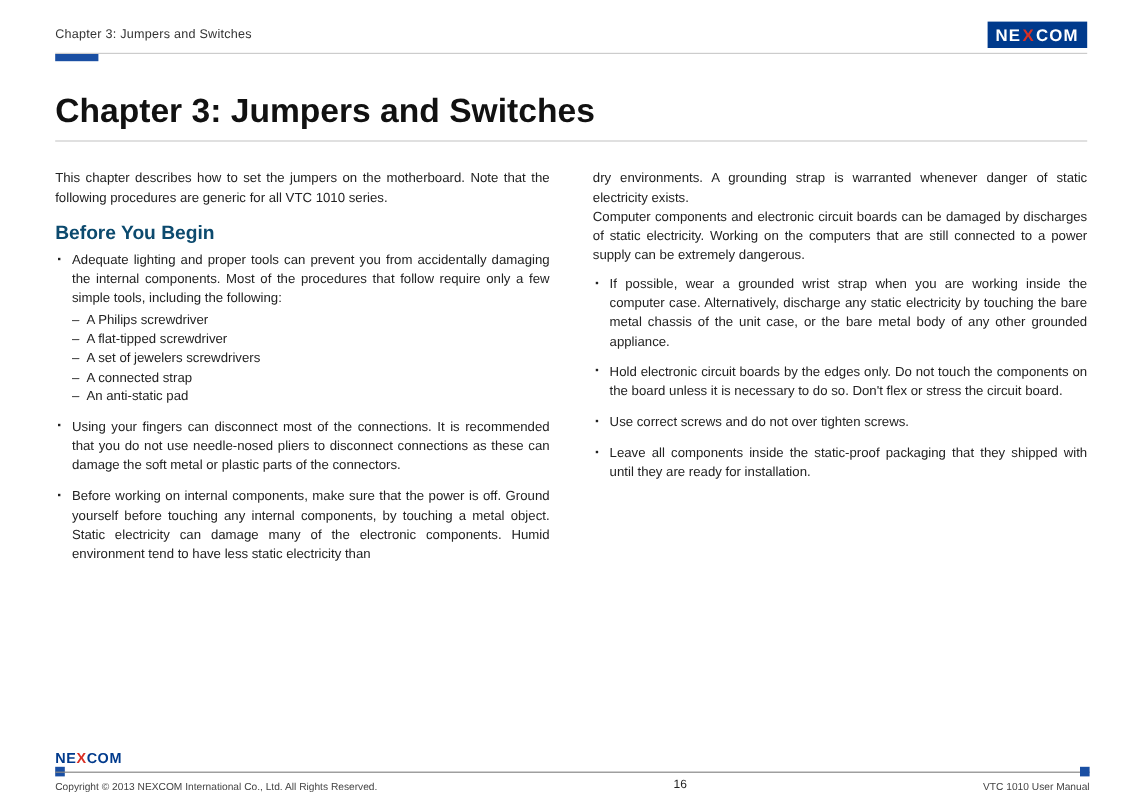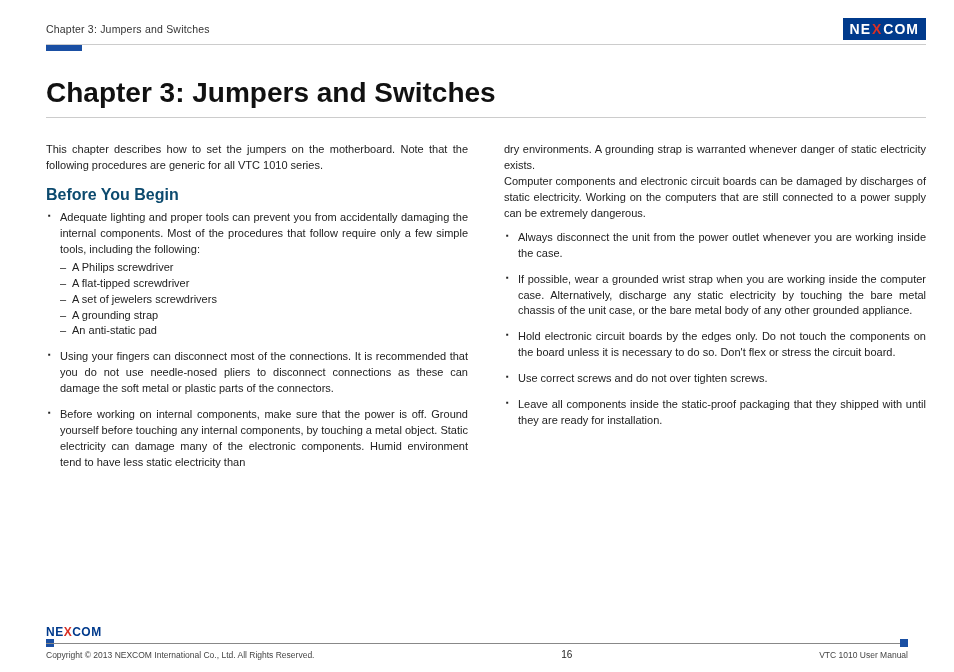--- a/index.html
+++ b/index.html
@@ -7,21 +7,21 @@
     font-family: "Segoe UI", "Helvetica Neue", Arial, sans-serif;
     background: #fff;
     color: #222;
     width: 954px;
     height: 672px;
     position: relative;
     overflow: hidden;
     font-size: 11px;
   }
   .page {
-    padding: 18px 28px 0 46px;
+    padding: 18px 48px 0 46px;
     height: 100%;
     display: flex;
     flex-direction: column;
   }
   .topbar {
     display: flex;
     justify-content: space-between;
     align-items: center;
     border-bottom: 1px solid #ccc;
     padding-bottom: 4px;
@@ -150,34 +150,33 @@
     <div class="col">
       <p class="intro">This chapter describes how to set the jumpers on the motherboard. Note that the following procedures are generic for all VTC 1010 series.</p>
       <h2>Before You Begin</h2>
       <ul class="bul">
         <li style="margin-bottom:2px;">Adequate lighting and proper tools can prevent you from accidentally damaging the internal components. Most of the procedures that follow require only a few simple tools, including the following:</li>
       </ul>
       <ul class="dash">
         <li>A Philips screwdriver</li>
         <li>A flat-tipped screwdriver</li>
         <li>A set of jewelers screwdrivers</li>
-        <li>A grounding strap</li>
+        <li>A connected strap</li>
         <li>An anti-static pad</li>
       </ul>
       <ul class="bul">
         <li>Using your fingers can disconnect most of the connections. It is recommended that you do not use needle-nosed pliers to disconnect connections as these can damage the soft metal or plastic parts of the connectors.</li>
         <li>Before working on internal components, make sure that the power is off. Ground yourself before touching any internal components, by touching a metal object. Static electricity can damage many of the electronic components. Humid environment tend to have less static electricity than</li>
       </ul>
     </div>
 
     <div class="col">
       <p class="intro">dry environments. A grounding strap is warranted whenever danger of static electricity exists.</p>
       <p class="para">Computer components and electronic circuit boards can be damaged by discharges of static electricity. Working on the computers that are still connected to a power supply can be extremely dangerous.</p>
       <ul class="bul">
-        <li>Always disconnect the unit from the power outlet whenever you are working inside the case.</li>
         <li>If possible, wear a grounded wrist strap when you are working inside the computer case. Alternatively, discharge any static electricity by touching the bare metal chassis of the unit case, or the bare metal body of any other grounded appliance.</li>
         <li>Hold electronic circuit boards by the edges only. Do not touch the components on the board unless it is necessary to do so. Don't flex or stress the circuit board.</li>
         <li>Use correct screws and do not over tighten screws.</li>
         <li>Leave all components inside the static-proof packaging that they shipped with until they are ready for installation.</li>
       </ul>
     </div>
   </div>
 
   <div class="footer">
     <div class="footer-left">

